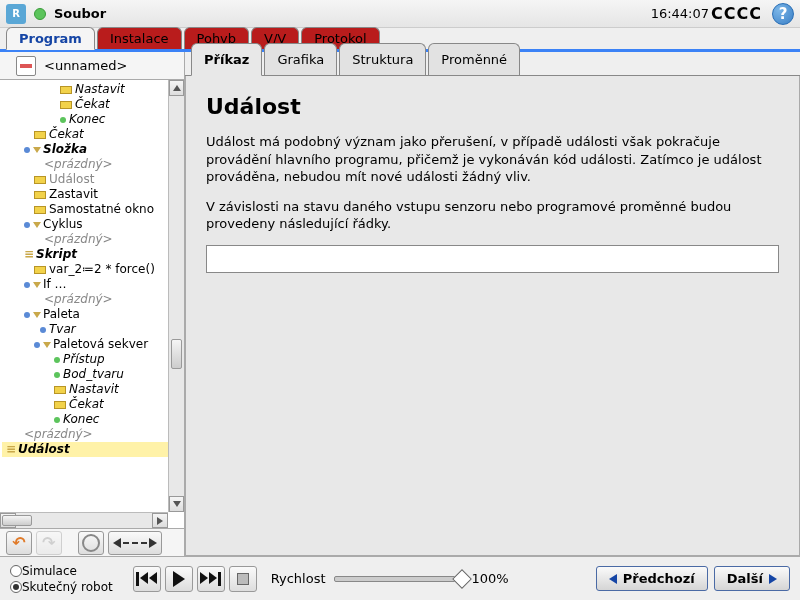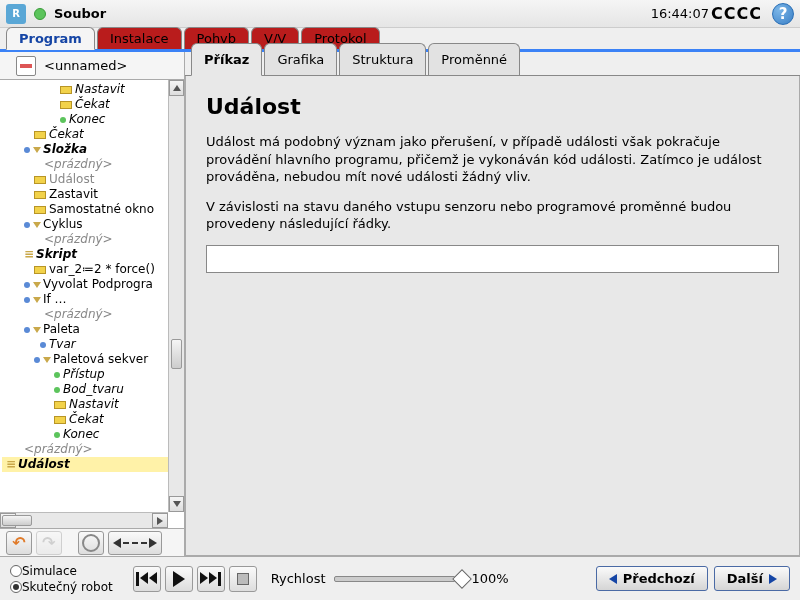--- a/index.html
+++ b/index.html
@@ -194,26 +194,20 @@
           </div>
           <div class="row">
             <span class="pad" style="width:30px"></span>
             <span class="nodebar"></span>
             <span class="">var_2≔2 * force()</span>
           </div>
           <div class="row">
             <span class="pad" style="width:20px"></span>
             <span class="dot blue"></span>
             <span class="tri open"></span>
-            <span class="">Vyvolat Podprogra</span>
-          </div>
-          <div class="row">
-            <span class="pad" style="width:20px"></span>
-            <span class="dot blue"></span>
-            <span class="tri open"></span>
             <span class="">If …</span>
           </div>
           <div class="row">
             <span class="pad" style="width:40px"></span>
             <span class="italic gray">&lt;prázdný&gt;</span>
           </div>
           <div class="row">
             <span class="pad" style="width:20px"></span>
             <span class="dot blue"></span>
             <span class="tri open"></span>

